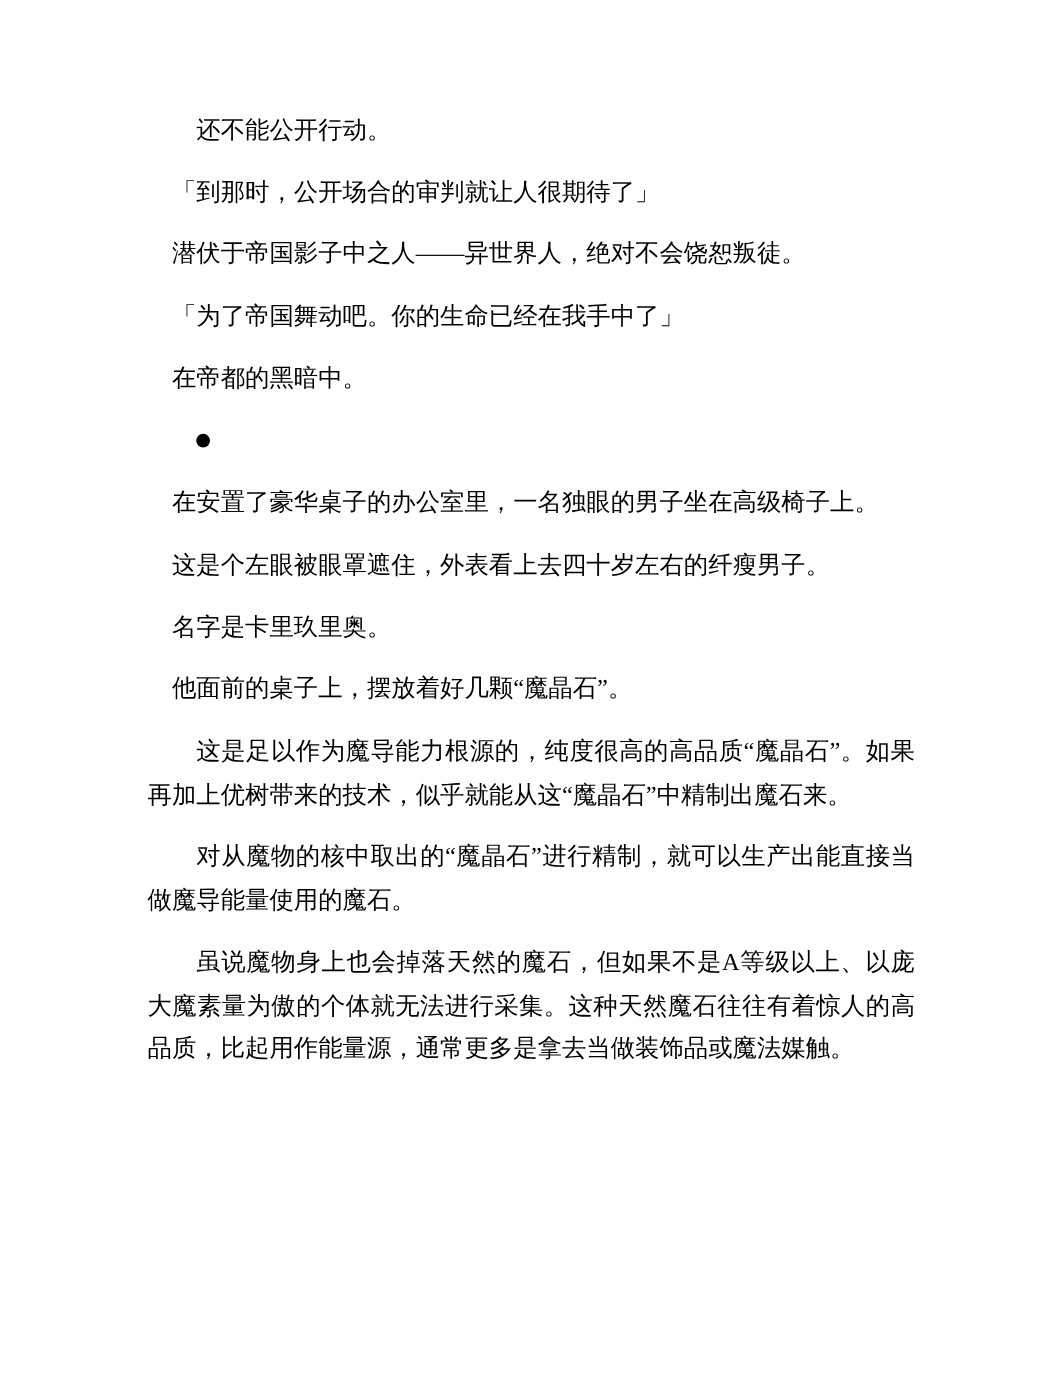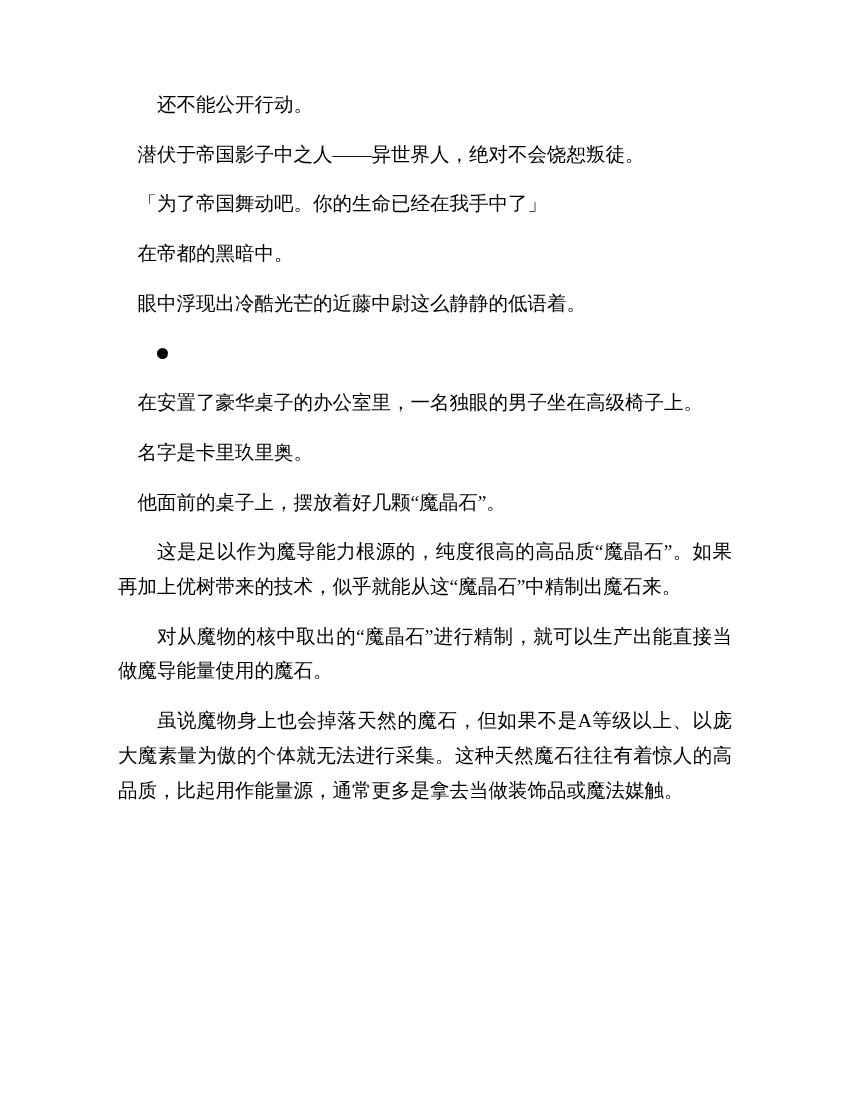--- a/index.html
+++ b/index.html
@@ -49,30 +49,31 @@
     top: -2px;
   }
 </style>
 </head>
 <body>
 
 <div class="page">
   <div class="body-text">
 
     <p class="para">还不能公开行动。</p>
+    <p class="para quote">「到那时，公开场合的审判就让人很期待了」</p>
     <p class="para quote">潜伏于帝国影子中之人——异世界人，绝对不会饶恕叛徒。</p>
     <p class="para quote">「为了帝国舞动吧。你的生命已经在我手中了」</p>
     <p class="para quote">在帝都的黑暗中。</p>
-    <p class="para quote">眼中浮现出冷酷光芒的近藤中尉这么静静的低语着。</p>
 
     <div class="bullet-para">
       <span class="bullet-dot"></span><span></span>
     </div>
 
     <p class="para quote">在安置了豪华桌子的办公室里，一名独眼的男子坐在高级椅子上。</p>
+    <p class="para quote">这是个左眼被眼罩遮住，外表看上去四十岁左右的纤瘦男子。</p>
     <p class="para quote">名字是卡里玖里奥。</p>
     <p class="para quote">他面前的桌子上，摆放着好几颗“魔晶石”。</p>
     <p class="para">这是足以作为魔导能力根源的，纯度很高的高品质“魔晶石”。如果再加上优树带来的技术，似乎就能从这“魔晶石”中精制出魔石来。</p>
     <p class="para">对从魔物的核中取出的“魔晶石”进行精制，就可以生产出能直接当做魔导能量使用的魔石。</p>
     <p class="para">虽说魔物身上也会掉落天然的魔石，但如果不是A等级以上、以庞大魔素量为傲的个体就无法进行采集。这种天然魔石往往有着惊人的高品质，比起用作能量源，通常更多是拿去当做装饰品或魔法媒触。</p>
 
   </div>
 </div>
 
 </body></html>

